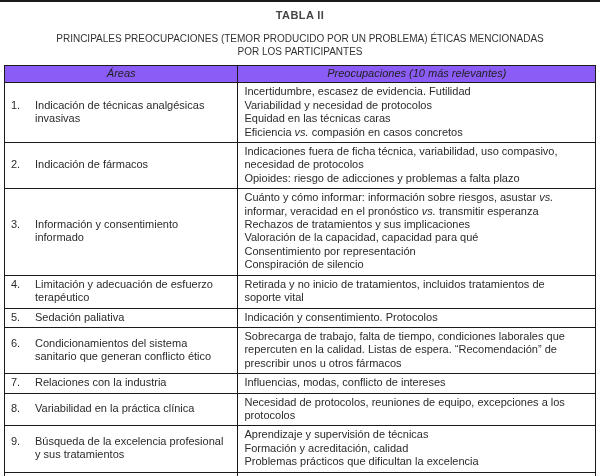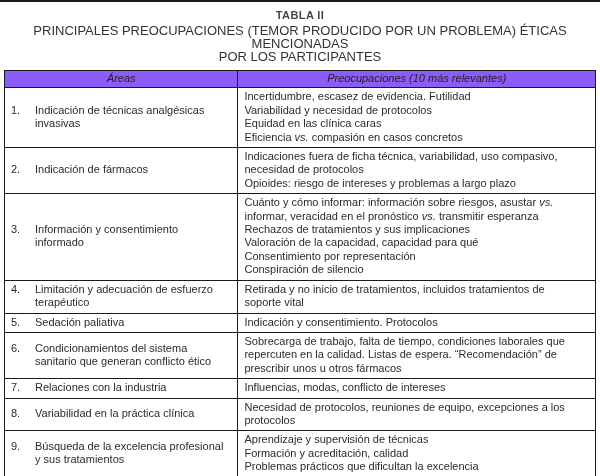--- a/index.html
+++ b/index.html
@@ -16,24 +16,24 @@
   }
   .title {
     text-align: center;
     font-size: 11px;
     font-weight: bold;
     color: #454545;
     letter-spacing: 0.4px;
   }
   .caption {
     text-align: center;
-    font-size: 13px;
+    font-size: 10px;
     line-height: 13px;
     color: #333333;
-    margin-top: 3px;
+    margin-top: 11px;
   }
   table.main {
     width: 100%;
     border-collapse: collapse;
     margin-top: 7px;
     font-size: 11px;
     line-height: 13.4px;
     border: 1px solid #1a1a1a;
     table-layout: fixed;
   }
@@ -89,34 +89,34 @@
         <tr>
           <td class="col-area">
             <div class="area-wrap">
               <span class="row-num">1.</span>
               <span class="area-text">Indicación de técnicas analgésicas invasivas</span>
             </div>
           </td>
           <td class="col-concerns">
             <div class="concern-line">Incertidumbre, escasez de evidencia. Futilidad</div>
             <div class="concern-line">Variabilidad y necesidad de protocolos</div>
-            <div class="concern-line">Equidad en las clínica caras</div>
+            <div class="concern-line">Equidad en las técnicas caras</div>
             <div class="concern-line">Eficiencia <i>vs.</i> compasión en casos concretos</div>
           </td>
         </tr>
         <tr>
           <td class="col-area">
             <div class="area-wrap">
               <span class="row-num">2.</span>
               <span class="area-text">Indicación de fármacos</span>
             </div>
           </td>
           <td class="col-concerns">
             <div class="concern-line">Indicaciones fuera de ficha técnica, variabilidad, uso compasivo, necesidad de protocolos</div>
-            <div class="concern-line">Opioides: riesgo de intereses y problemas a largo plazo</div>
+            <div class="concern-line">Opioides: riesgo de adicciones y problemas a falta plazo</div>
           </td>
         </tr>
         <tr>
           <td class="col-area">
             <div class="area-wrap">
               <span class="row-num">3.</span>
               <span class="area-text">Información y consentimiento informado</span>
             </div>
           </td>
           <td class="col-concerns">

